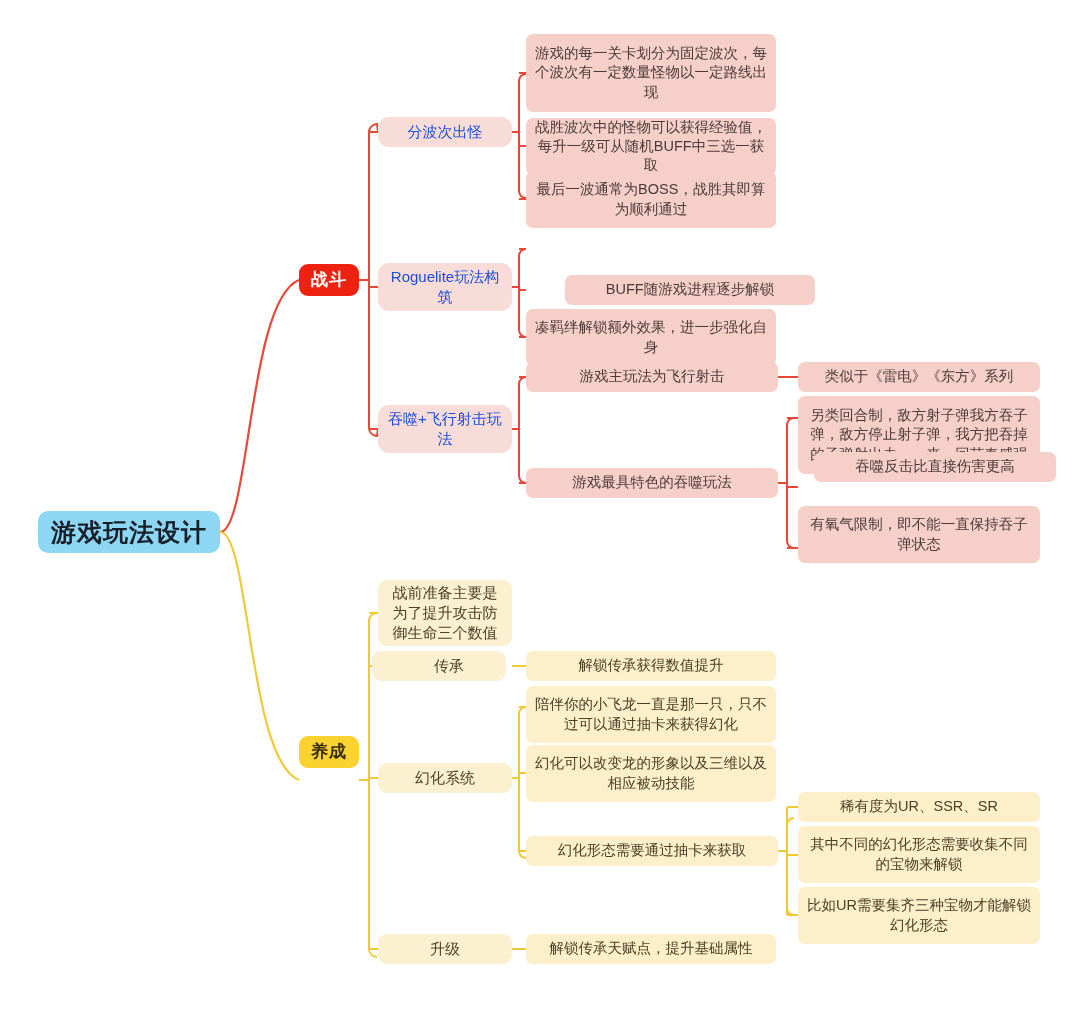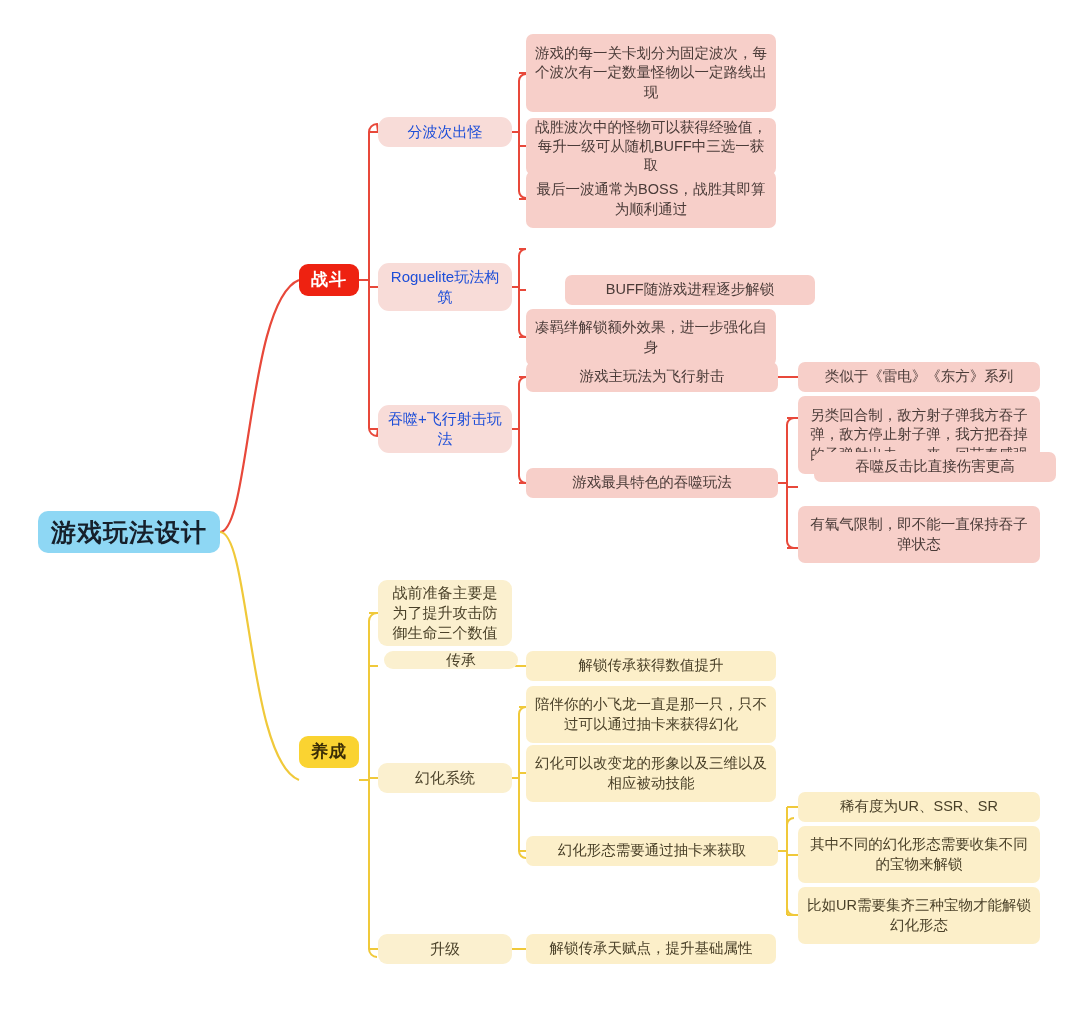--- a/index.html
+++ b/index.html
@@ -175,21 +175,21 @@
   <div class="node leaf2-red" style="left:798px;top:362px;width:242px;height:30px;">类似于《雷电》《东方》系列</div>
   <div class="node leaf-red" style="left:526px;top:468px;width:252px;height:30px;">游戏最具特色的吞噬玩法</div>
   <div class="node leaf2-red" style="left:798px;top:396px;width:242px;height:78px;">另类回合制，敌方射子弹我方吞子弹，敌方停止射子弹，我方把吞掉的子弹射出去，一来一回节奏感强</div>
   <div class="node leaf2-red" style="left:798px;top:452px;width:242px;height:30px;margin-left:16px;">吞噬反击比直接伤害更高</div>
   <div class="node leaf2-red" style="left:798px;top:506px;width:242px;height:57px;">有氧气限制，即不能一直保持吞子弹状态</div>
 
   <div class="node topic-yellow" style="left:299px;top:736px;width:60px;height:32px;">养成</div>
 
   <div class="node sub-yellow" style="left:378px;top:580px;width:134px;height:66px;">战前准备主要是为了提升攻击防御生命三个数值</div>
 
-  <div class="node sub-yellow" style="left:384px;top:651px;width:134px;height:18px;padding-left:28px;">传承</div>
+  <div class="node sub-yellow" style="left:372px;top:651px;width:134px;height:30px;padding-left:28px;">传承</div>
   <div class="node leaf-yellow" style="left:526px;top:651px;width:250px;height:30px;">解锁传承获得数值提升</div>
 
   <div class="node sub-yellow" style="left:378px;top:763px;width:134px;height:30px;">幻化系统</div>
   <div class="node leaf-yellow" style="left:526px;top:686px;width:250px;height:57px;">陪伴你的小飞龙一直是那一只，只不过可以通过抽卡来获得幻化</div>
   <div class="node leaf-yellow" style="left:526px;top:745px;width:250px;height:57px;">幻化可以改变龙的形象以及三维以及相应被动技能</div>
   <div class="node leaf-yellow" style="left:526px;top:836px;width:252px;height:30px;">幻化形态需要通过抽卡来获取</div>
   <div class="node leaf2-yellow" style="left:798px;top:792px;width:242px;height:30px;">稀有度为UR、SSR、SR</div>
   <div class="node leaf2-yellow" style="left:798px;top:826px;width:242px;height:57px;">其中不同的幻化形态需要收集不同的宝物来解锁</div>
   <div class="node leaf2-yellow" style="left:798px;top:887px;width:242px;height:57px;">比如UR需要集齐三种宝物才能解锁幻化形态</div>
 

